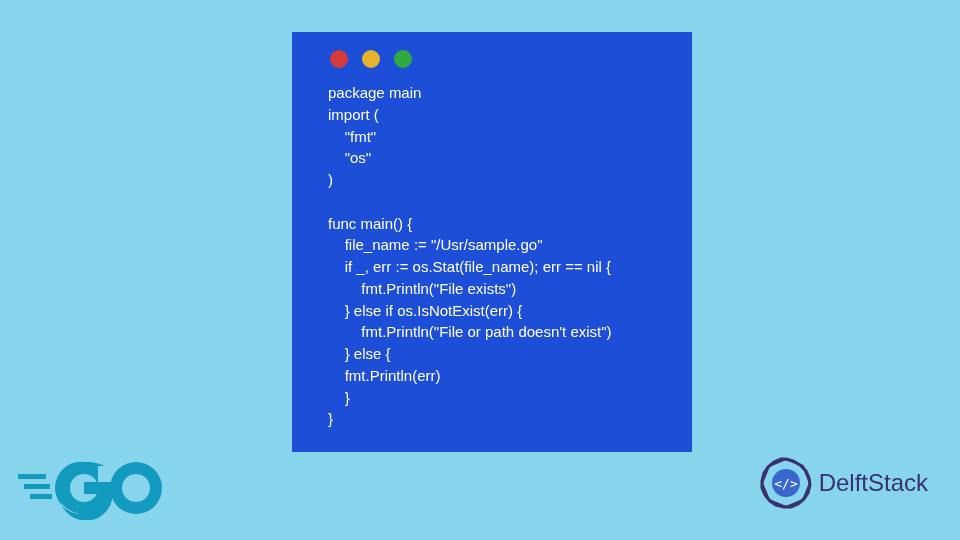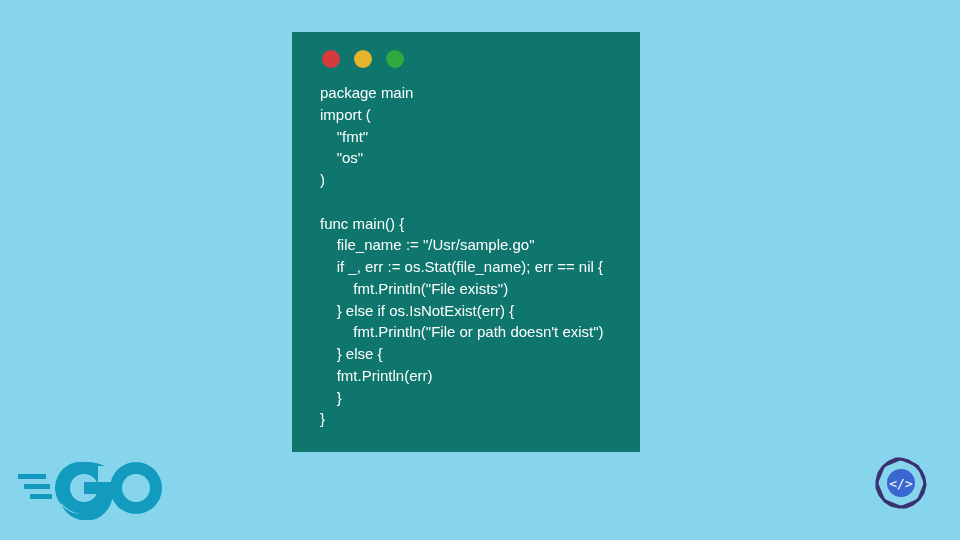--- a/index.html
+++ b/index.html
@@ -16,23 +16,23 @@
     top: 12px;
     left: 12px;
     right: 12px;
     bottom: 12px;
     background: #87d4ed;
   }
   .card {
     position: absolute;
     top: 20px;
     left: 280px;
-    width: 348px;
-    background: #0f766e;
-    padding: 18px 22px 22px 28px;
+    width: 400px;
+    background: #1d4ed8;
+    padding: 18px 22px 22px 36px;
   }
   .dots { display: flex; gap: 14px; margin-bottom: 14px; margin-left: 2px; }
   .dot { width: 18px; height: 18px; border-radius: 50%; }
   .dot.red { background: #d63a3a; }
   .dot.yellow { background: #e6b32d; }
   .dot.green { background: #2faa3f; }
   .code {
     color: #ffffff;
     font-size: 15px;
     line-height: 1.45;
@@ -117,15 +117,16 @@
     <div class="delft-badge">
       <svg width="54" height="54" viewBox="0 0 54 54">
         <g transform="translate(27,27)">
           <polygon points="0,-24 7,-22 14,-18 20,-12 23,-5 24,2 22,10 18,16 12,21 5,24 -2,24 -10,22 -16,18 -21,12 -24,5 -24,-2 -22,-10 -18,-16 -12,-21 -5,-24" fill="none" stroke="#3a3170" stroke-width="3"></polygon>
           <polygon points="0,-24 17,-17 24,0 17,17 0,24 -17,17 -24,0 -17,-17" fill="none" stroke="#3a3170" stroke-width="2"></polygon>
           <circle r="14" fill="#3a66d0"></circle>
           <text x="0" y="5" text-anchor="middle" fill="#ffffff" font-size="13" font-family="monospace">&lt;/&gt;</text>
         </g>
       </svg>
     </div>
+    <div class="delft-text">DelftStack</div>
   </div>
 
 </div>
 
 </body></html>

